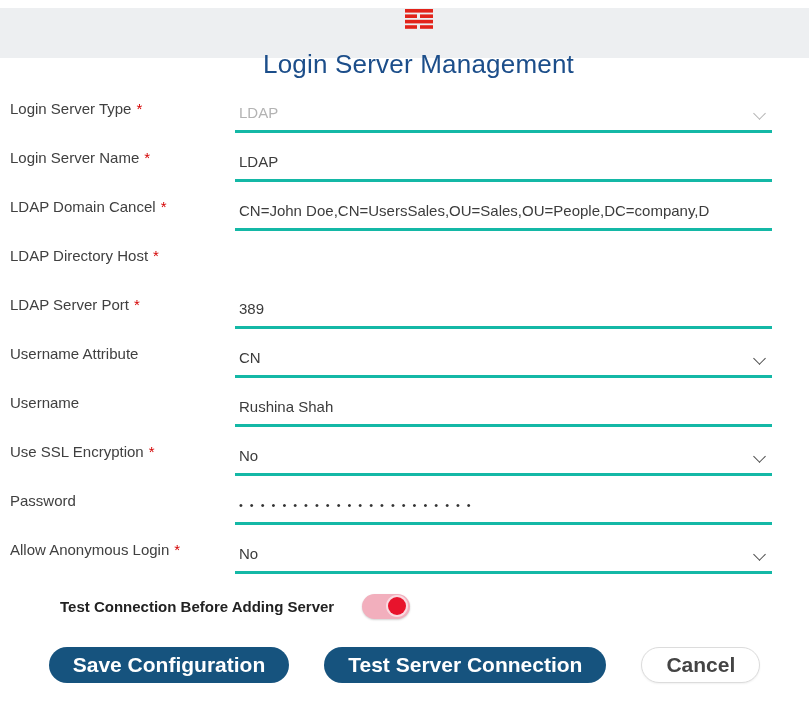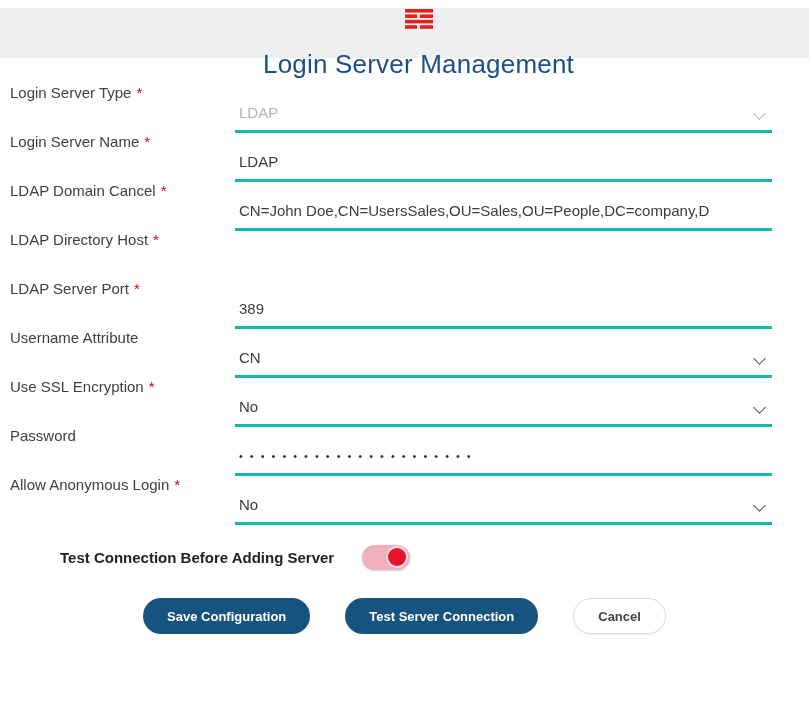--- a/index.html
+++ b/index.html
@@ -33,21 +33,21 @@
   .form-area { padding-top:26px; }
   .form-row {
     display:flex;
     height:49px;
     align-items:stretch;
   }
   .field-label {
     width:235px;
     padding-left:10px;
     display:flex;
-    align-items:flex-start;
+    align-items:center;
     font-size:15px;
     color:#404040;
     white-space:nowrap;
   }
   .required-star { color:#d40000; margin-left:5px; font-size:15px; }
   .field-control {
     flex:1;
     margin-right:37px;
     position:relative;
     border-bottom:3px solid #14b8a6;
@@ -119,21 +119,21 @@
   .button-row {
     margin-top:27px;
     display:flex;
     justify-content:center;
     gap:35px;
   }
   .btn {
     height:36px;
     border-radius:18px;
     font-family:"Liberation Sans", sans-serif;
-    font-size:13px;
+    font-size:21px;
     padding:0 24px;
     cursor:pointer;
   }
   .btn.primary {
     background:#16537e;
     color:#ffffff;
     border:none;
     font-weight:700;
   }
   .btn.secondary {
@@ -220,20 +220,30 @@
     <div class="field-label">
       <span class="field-label-text">Username Attribute</span>
 
     </div>
     <div class="field-control is-select">
       <span class="field-value">CN</span>
       <span class="chevron-icon"></span>
     </div>
   </div>
 
+  <div class="form-row">
+    <div class="field-label">
+      <span class="field-label-text">Username</span>
+
+    </div>
+    <div class="field-control">
+      <span class="field-value">Rushina Shah</span>
+
+    </div>
+  </div>
 
   <div class="form-row">
     <div class="field-label">
       <span class="field-label-text">Use SSL Encryption</span>
       <span class="required-star">*</span>
     </div>
     <div class="field-control is-select">
       <span class="field-value">No</span>
       <span class="chevron-icon"></span>
     </div>

